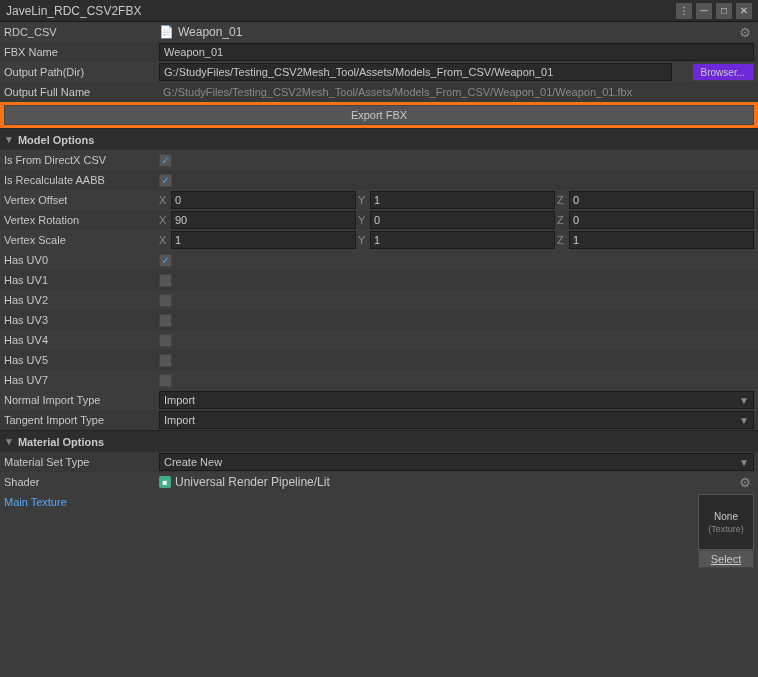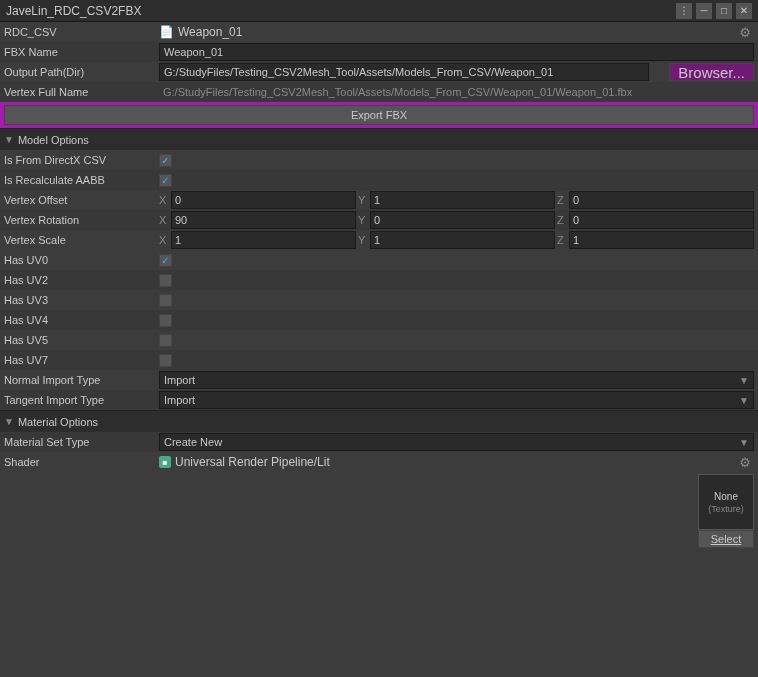--- a/index.html
+++ b/index.html
@@ -96,33 +96,33 @@
     .path-input {
       flex: 1;
       background: #2a2a2a;
       border: 1px solid #1a1a1a;
       color: #c8c8c8;
       font-size: 11px;
       height: 18px;
       padding: 0 4px;
     }
     .browser-btn {
-      background: #701a75;
+      background: #6d28d9;
       border: 1px solid #444;
       color: #c8c8c8;
-      font-size: 15px;
+      font-size: 10px;
       height: 18px;
       padding: 0 8px;
       cursor: pointer;
       white-space: nowrap;
     }
 
     
     .export-btn-row {
-      background: #a21caf;
+      background: #f97316;
       padding: 3px 4px;
     }
     .export-btn {
       width: 100%;
       background: #555;
       border: 1px solid #444;
       color: #c8c8c8;
       font-size: 11px;
       height: 20px;
       cursor: pointer;
@@ -138,21 +138,21 @@
       gap: 4px;
       cursor: pointer;
       border-top: 1px solid #222;
     }
     .section-arrow {
       font-size: 10px;
       color: #888;
     }
     .section-title {
       font-size: 11px;
-      font-weight: normal;
+      font-weight: bold;
       color: #c8c8c8;
     }
 
     
     .checkbox {
       width: 13px;
       height: 13px;
       background: #555;
       border: 1px solid #444;
       cursor: pointer;
@@ -346,21 +346,21 @@
 
   <div class="row">
     <div class="label-col">Output Path(Dir)</div>
     <div class="value-col path-row">
       <input class="path-input" value="G:/StudyFiles/Testing_CSV2Mesh_Tool/Assets/Models_From_CSV/Weapon_01" style="">
       <button class="browser-btn">Browser...</button>
     </div>
   </div>
 
   <div class="row">
-    <div class="label-col">Vertex Full Name</div>
+    <div class="label-col">Output Full Name</div>
     <div class="value-col">
       <span class="output-full-name">G:/StudyFiles/Testing_CSV2Mesh_Tool/Assets/Models_From_CSV/Weapon_01/Weapon_01.fbx</span>
     </div>
   </div>
 
   <div class="export-btn-row">
     <button class="export-btn">Export FBX</button>
   </div>
 
   <div class="section-header">
@@ -425,20 +425,26 @@
   </div>
 
   <div id="uv-channels-container">
       <div class="row">
         <div class="label-col">Has UV0</div>
         <div class="value-col">
           <div class="checkbox">✓</div>
         </div>
       </div>
       <div class="row">
+        <div class="label-col">Has UV1</div>
+        <div class="value-col">
+          <div class="checkbox"></div>
+        </div>
+      </div>
+      <div class="row">
         <div class="label-col">Has UV2</div>
         <div class="value-col">
           <div class="checkbox"></div>
         </div>
       </div>
       <div class="row">
         <div class="label-col">Has UV3</div>
         <div class="value-col">
           <div class="checkbox"></div>
         </div>
@@ -504,20 +510,21 @@
     <div class="value-col">
       <div class="shader-row-value">
         <div class="shader-icon">■</div>
         <span>Universal Render Pipeline/Lit</span>
       </div>
     </div>
     <button class="settings-icon-btn">⚙</button>
   </div>
 
   <div class="main-texture-section">
+    <div class="texture-label">Main Texture</div>
     <div class="texture-box-area">
       <div class="texture-box">
         <span class="texture-none-text">None</span>
         <span class="texture-type-text">(Texture)</span>
       </div>
       <button class="select-btn">Select</button>
     </div>
   </div>
 
 </div>

